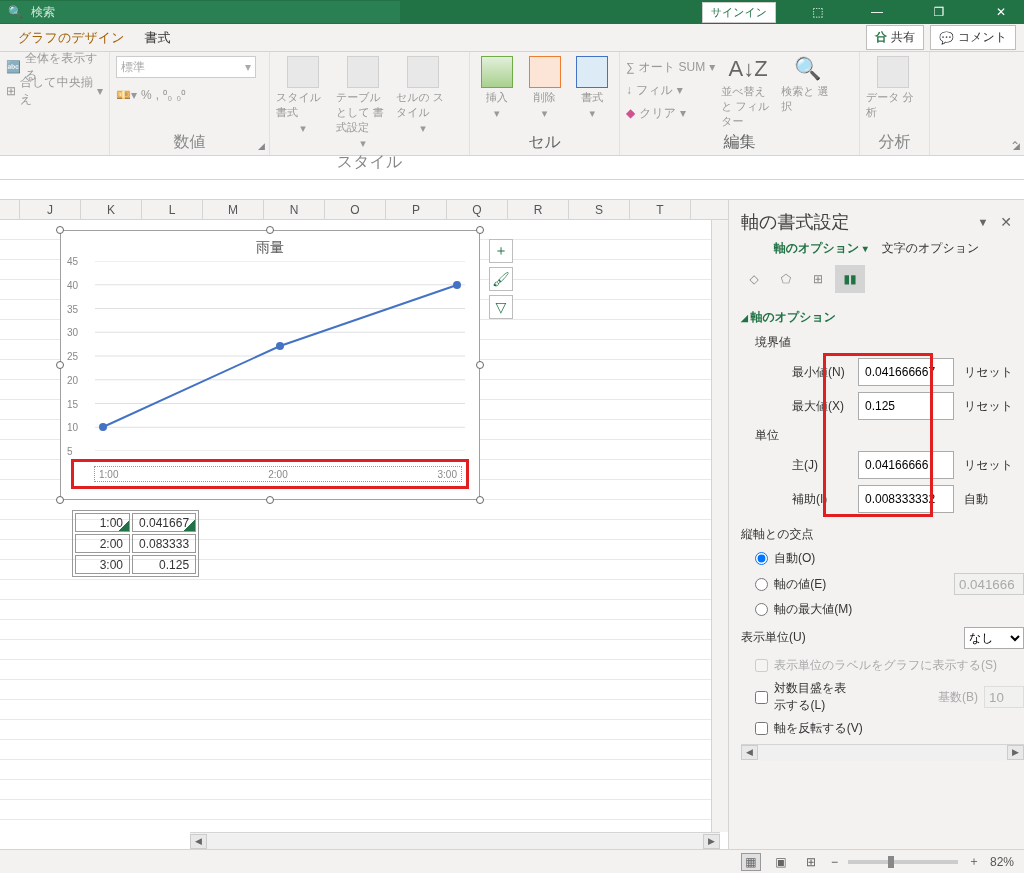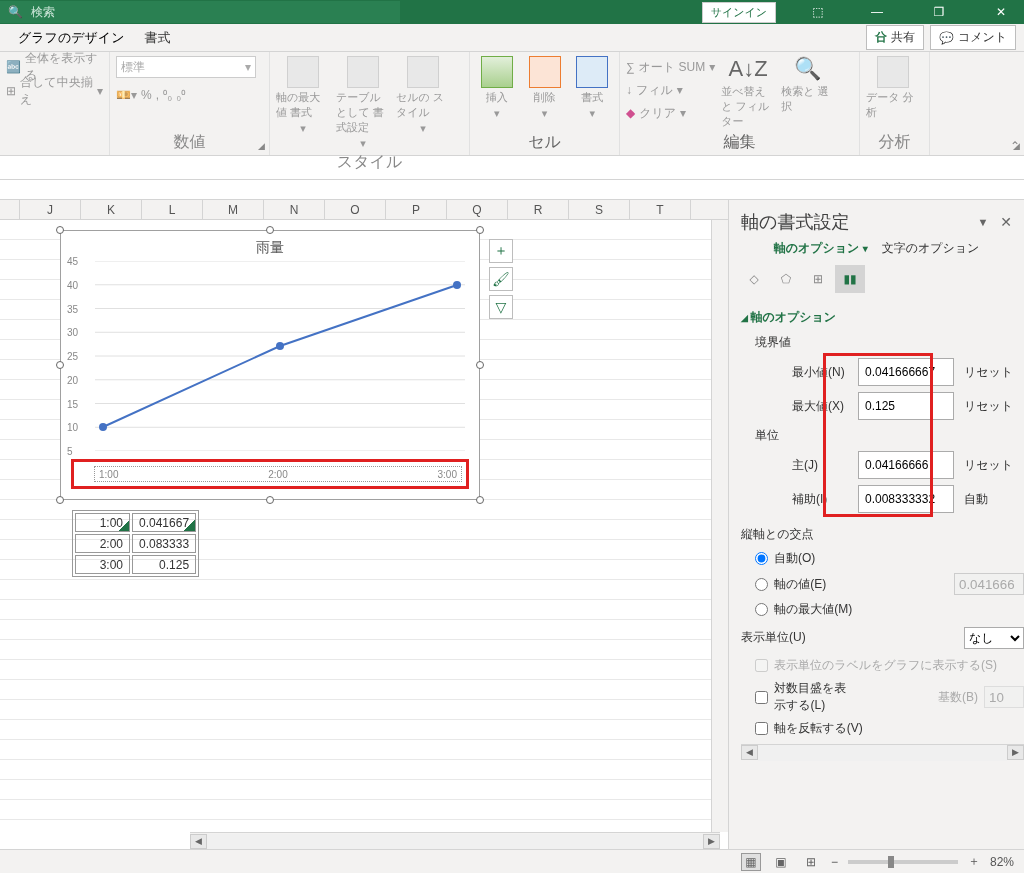--- a/index.html
+++ b/index.html
@@ -10,21 +10,21 @@
 .search-wrap { display: flex; align-items: center; background: #2a8052; height: 22px; width: 400px; padding: 0 8px; color: #d0e8dc; }
 .search-wrap .icon { margin-right: 8px; }
 .title-right { margin-left: auto; display: flex; align-items: center; gap: 16px; }
 .signin { background: #fff; color: #217346; padding: 2px 8px; font-size: 11px; margin-right: 6px; border:1px solid #ccc; }
 .winbtn { width: 46px; height: 24px; display: flex; align-items: center; justify-content: center; color: #fff; font-size: 12px; }
 .winbtn.face { width: 40px; }
 
 
 .ribtabs { height: 28px; background: #f3f2f1; display: flex; align-items: center; padding: 0 8px; border-bottom:1px solid #d4d4d4; }
 .ribtabs .spacer { flex:1; }
-.ribtab { padding: 4px 10px; font-size: 13px; color: #000000; }
+.ribtab { padding: 4px 10px; font-size: 13px; color: #a16207; }
 .ribtab.dark { color: #333; }
 .sharebtn { border:1px solid #bdbdbd; background:#fff; padding:3px 8px; font-size:12px; margin-left:6px; display:flex; align-items:center; gap:4px; }
 .sharebtn .g { color:#217346; font-weight:bold; }
 
 
 .ribbon { height: 104px; background: #f3f2f1; border-bottom: 1px solid #d4d4d4; display: flex; position: relative; }
 .ribgroup { border-right: 1px solid #e1e1e1; display:flex; flex-direction:column; padding:4px 6px 2px; }
 .ribgroup .gbody { flex:1; display:flex; align-items:flex-start; gap:6px; }
 .ribgroup .glabel { text-align:center; font-size:16px; color:#666; padding-top:2px; }
 .ribgroup.disabled { color:#a0a0a0; }
@@ -178,21 +178,21 @@
         <span>₀⁰</span>
       </div>
     </div>
     <div class="glabel">数値</div>
     <span class="dlauncher">◢</span>
   </div>
   <div class="ribgroup disabled" style="width:200px">
     <div class="gbody">
       <div class="bigbtn">
           <div class="bicon"></div>
-          <span>軸の最大値
+          <span>スタイル
 書式</span>
           <span>▾</span>
         </div>
       <div class="bigbtn">
           <div class="bicon"></div>
           <span>テーブルとして
 書式設定</span>
           <span>▾</span>
         </div>
       <div class="bigbtn">

